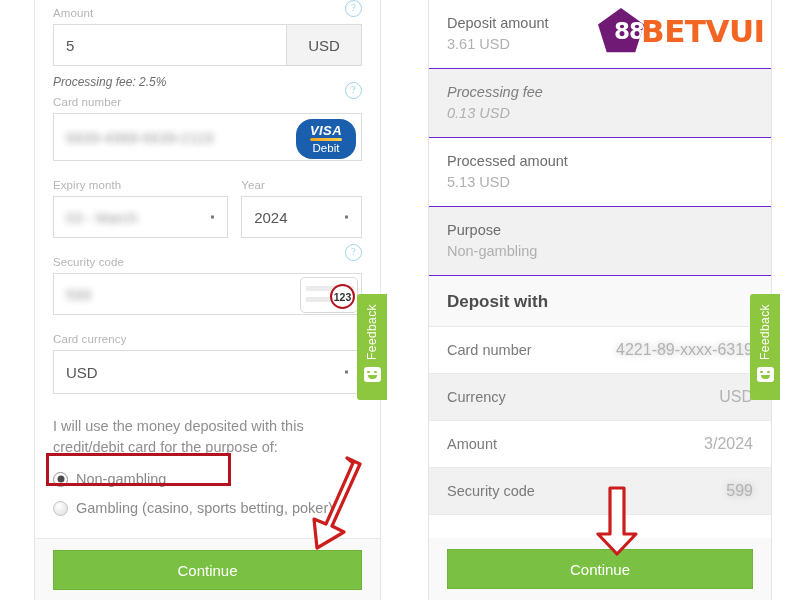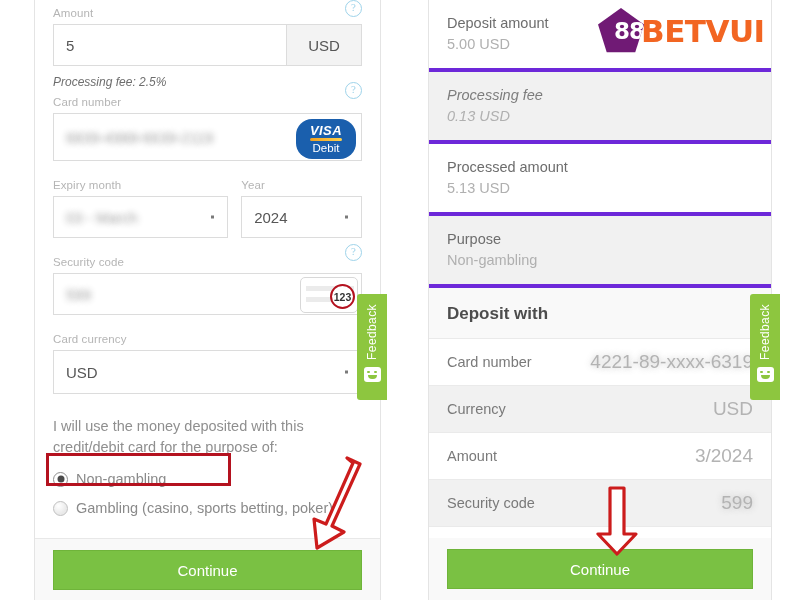--- a/index.html
+++ b/index.html
@@ -128,41 +128,41 @@
     cursor: pointer;
   }
 
   
   .right-panel {
     position: absolute; left: 428px; top: 0; width: 344px; height: 600px;
     background: #fff;
     border-left: 1px solid #e4e4e4; border-right: 1px solid #e4e4e4;
   }
   .sum-row {
-    padding: 13px 18px; border-bottom: 4px solid #6d28d9;
+    padding: 13px 18px; border-bottom: 1px solid #6d28d9;
   }
   .sum-row.alt { background: #f1f1f1; }
   .sum-title { font-size: 14.5px; color: #6d6d6d; line-height: 20px; }
   .sum-title.it { font-style: italic; color: #7d7d7d; }
   .sum-val { font-size: 14.5px; color: #b0b0b0; line-height: 22px; }
   .sum-val.it { font-style: italic; }
 
   .section-head {
     padding: 16px 18px 14px 18px; background: #f9f9f9;
     border-bottom: 1px solid #eaeaea;
   }
   .section-head-text { font-size: 17px; font-weight: bold; color: #4d4d4d; }
 
   .kv-row {
     display: flex; align-items: center; justify-content: space-between;
     padding: 0 18px; height: 47px; border-bottom: 1px solid #eaeaea;
   }
   .kv-row.alt { background: #f1f1f1; }
   .kv-key { font-size: 14.5px; color: #7a7a7a; }
-  .kv-val { font-size: 19px; color: #b3b3b3; }
+  .kv-val { font-size: 16px; color: #b3b3b3; }
 
   .rp-footer {
     position: absolute; left: 0; right: 0; bottom: 0; height: 62px;
     background: #f9f9f9;
   }
   .rp-continue {
     position: absolute; left: 18px; right: 18px; top: 11px; height: 40px;
     background: #7ac143; border: 1px solid #6fb43a; color: #fff; font-size: 15px;
     display: flex; align-items: center; justify-content: center; cursor: pointer;
   }
@@ -303,21 +303,21 @@
       <div class="continue-btn">Continue</div>
     </div>
   </div>
 
   <div class="red-box"></div>
 
   <div class="right-panel">
 
     <div class="sum-row">
       <div class="sum-title">Deposit amount</div>
-      <div class="sum-val">5.00 USD</div>
+      <div class="sum-val">3.61 USD</div>
     </div>
 
     <div class="sum-row alt">
       <div class="sum-title it">Processing fee</div>
       <div class="sum-val it">0.13 USD</div>
     </div>
 
     <div class="sum-row">
       <div class="sum-title">Processed amount</div>
       <div class="sum-val">5.13 USD</div>

